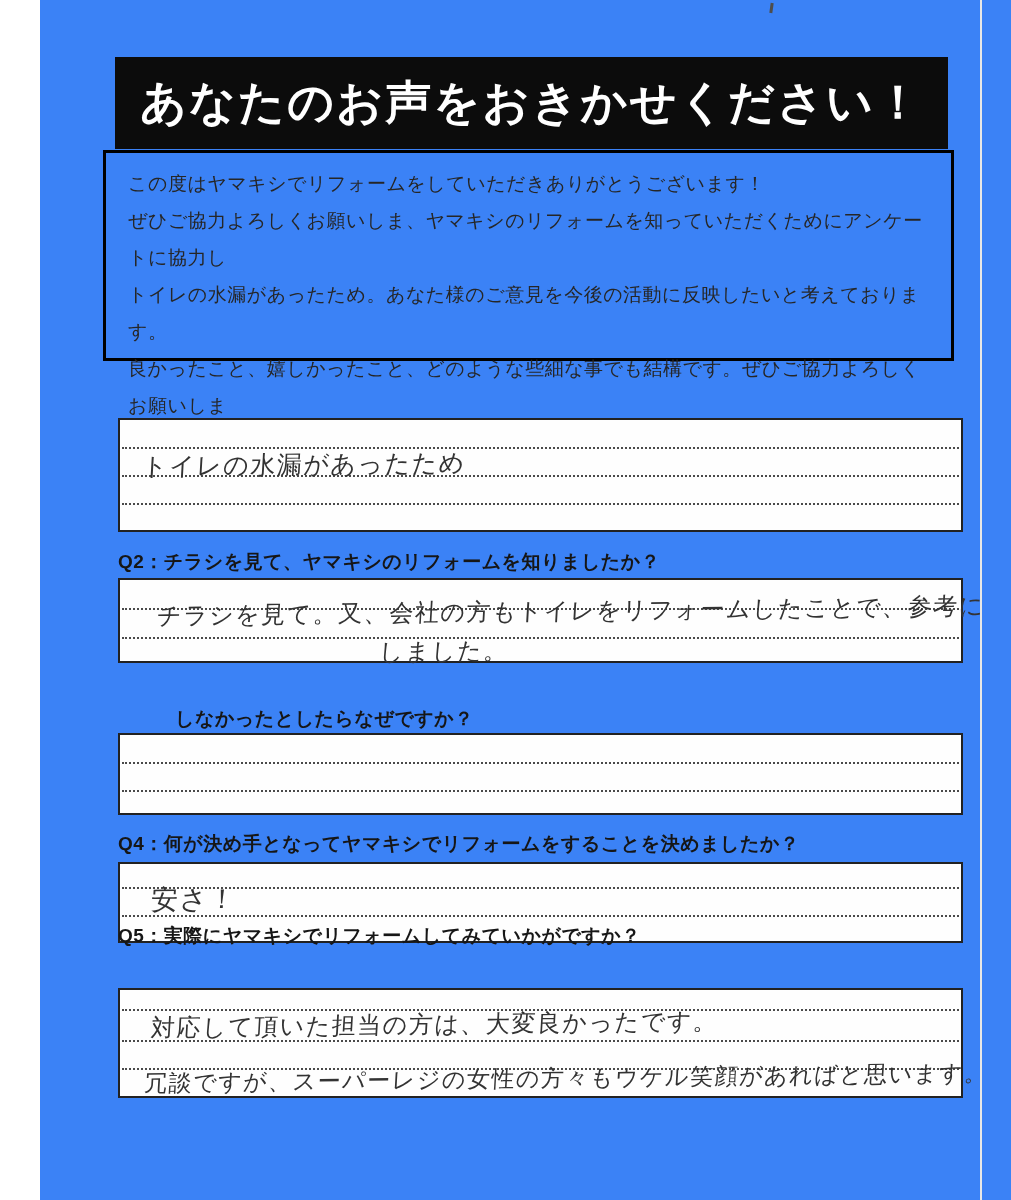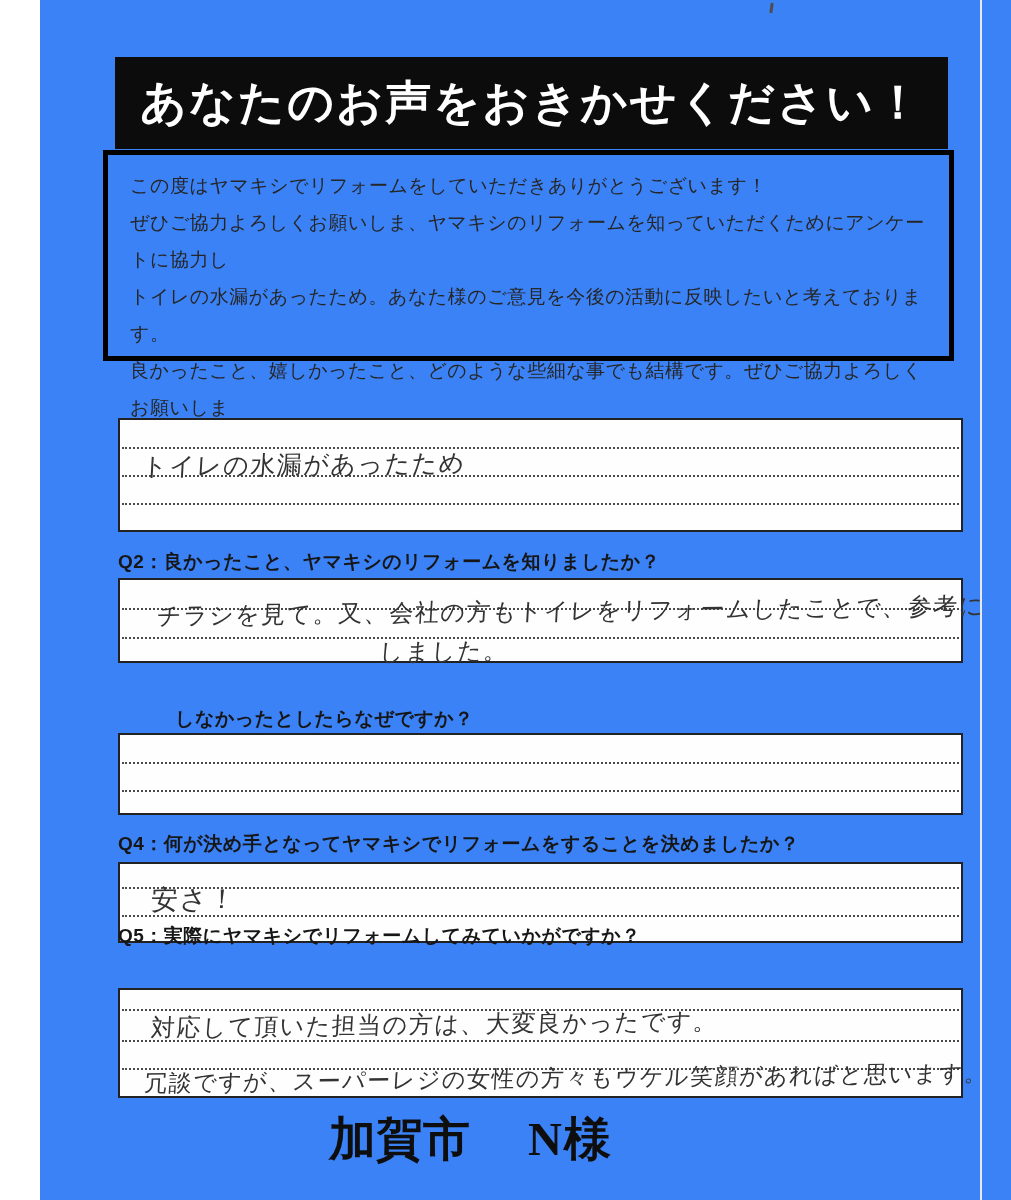--- a/index.html
+++ b/index.html
@@ -34,21 +34,21 @@
     font-weight: bold;
     letter-spacing: 2px;
     white-space: nowrap;
   }
   .intro-box {
     position: absolute;
     left: 63px;
     top: 150px;
     width: 851px;
     height: 211px;
-    border: 5px solid #000000;
+    border: 3px solid #000000;
     box-sizing: border-box;
   }
   .intro-text {
     position: absolute;
     left: 22px;
     top: 12px;
     width: 810px;
     font-size: 19px;
     line-height: 37px;
     color: #262626;
@@ -154,21 +154,21 @@
     </div>
   </div>
 
   <div class="answer-box" style="top:418px;height:114px;">
     <div class="rule" style="top:27px;"></div>
     <div class="rule" style="top:55px;"></div>
     <div class="rule" style="top:83px;"></div>
   </div>
   <div class="hw" style="left:103px;top:450px;font-size:25px;">トイレの水漏があったため</div>
 
-  <div class="q-label" style="top:549px;">Q2：良かったこと、ヤマキシのリフォームを知りましたか？</div>
+  <div class="q-label" style="top:549px;">Q2：チラシを見て、ヤマキシのリフォームを知りましたか？</div>
   <div class="answer-box" style="top:578px;height:85px;">
     <div class="rule" style="top:28px;"></div>
     <div class="rule" style="top:57px;"></div>
   </div>
   <div class="hw" style="left:118px;top:600px;font-size:24px;">チラシを見て。又、会社の方もトイレをリフォームしたことで、参考に</div>
   <div class="hw" style="left:340px;top:636px;font-size:24px;">しました。</div>
 
   <div class="q-label-second" style="top:706px;">しなかったとしたらなぜですか？</div>
   <div class="answer-box" style="top:733px;height:82px;">
     <div class="rule" style="top:27px;"></div>
@@ -184,17 +184,14 @@
 
   <div class="q-label" style="top:923px;">Q5：実際にヤマキシでリフォームしてみていかがですか？</div>
   <div class="answer-box" style="top:988px;height:110px;">
     <div class="rule" style="top:19px;"></div>
     <div class="rule" style="top:50px;"></div>
     <div class="rule" style="top:78px;"></div>
   </div>
   <div class="hw" style="left:112px;top:1012px;font-size:24px;">対応して頂いた担当の方は、大変良かったです。</div>
   <div class="hw" style="left:105px;top:1068px;font-size:23px;">冗談ですが、スーパーレジの女性の方々もウケル笑顔があればと思います。</div>
 
-  <div class="footer">
-    <span>加賀市</span><span class="initial">N</span><span class="honorific">様</span>
-  </div>
 
 </div>
 
 </body></html>

